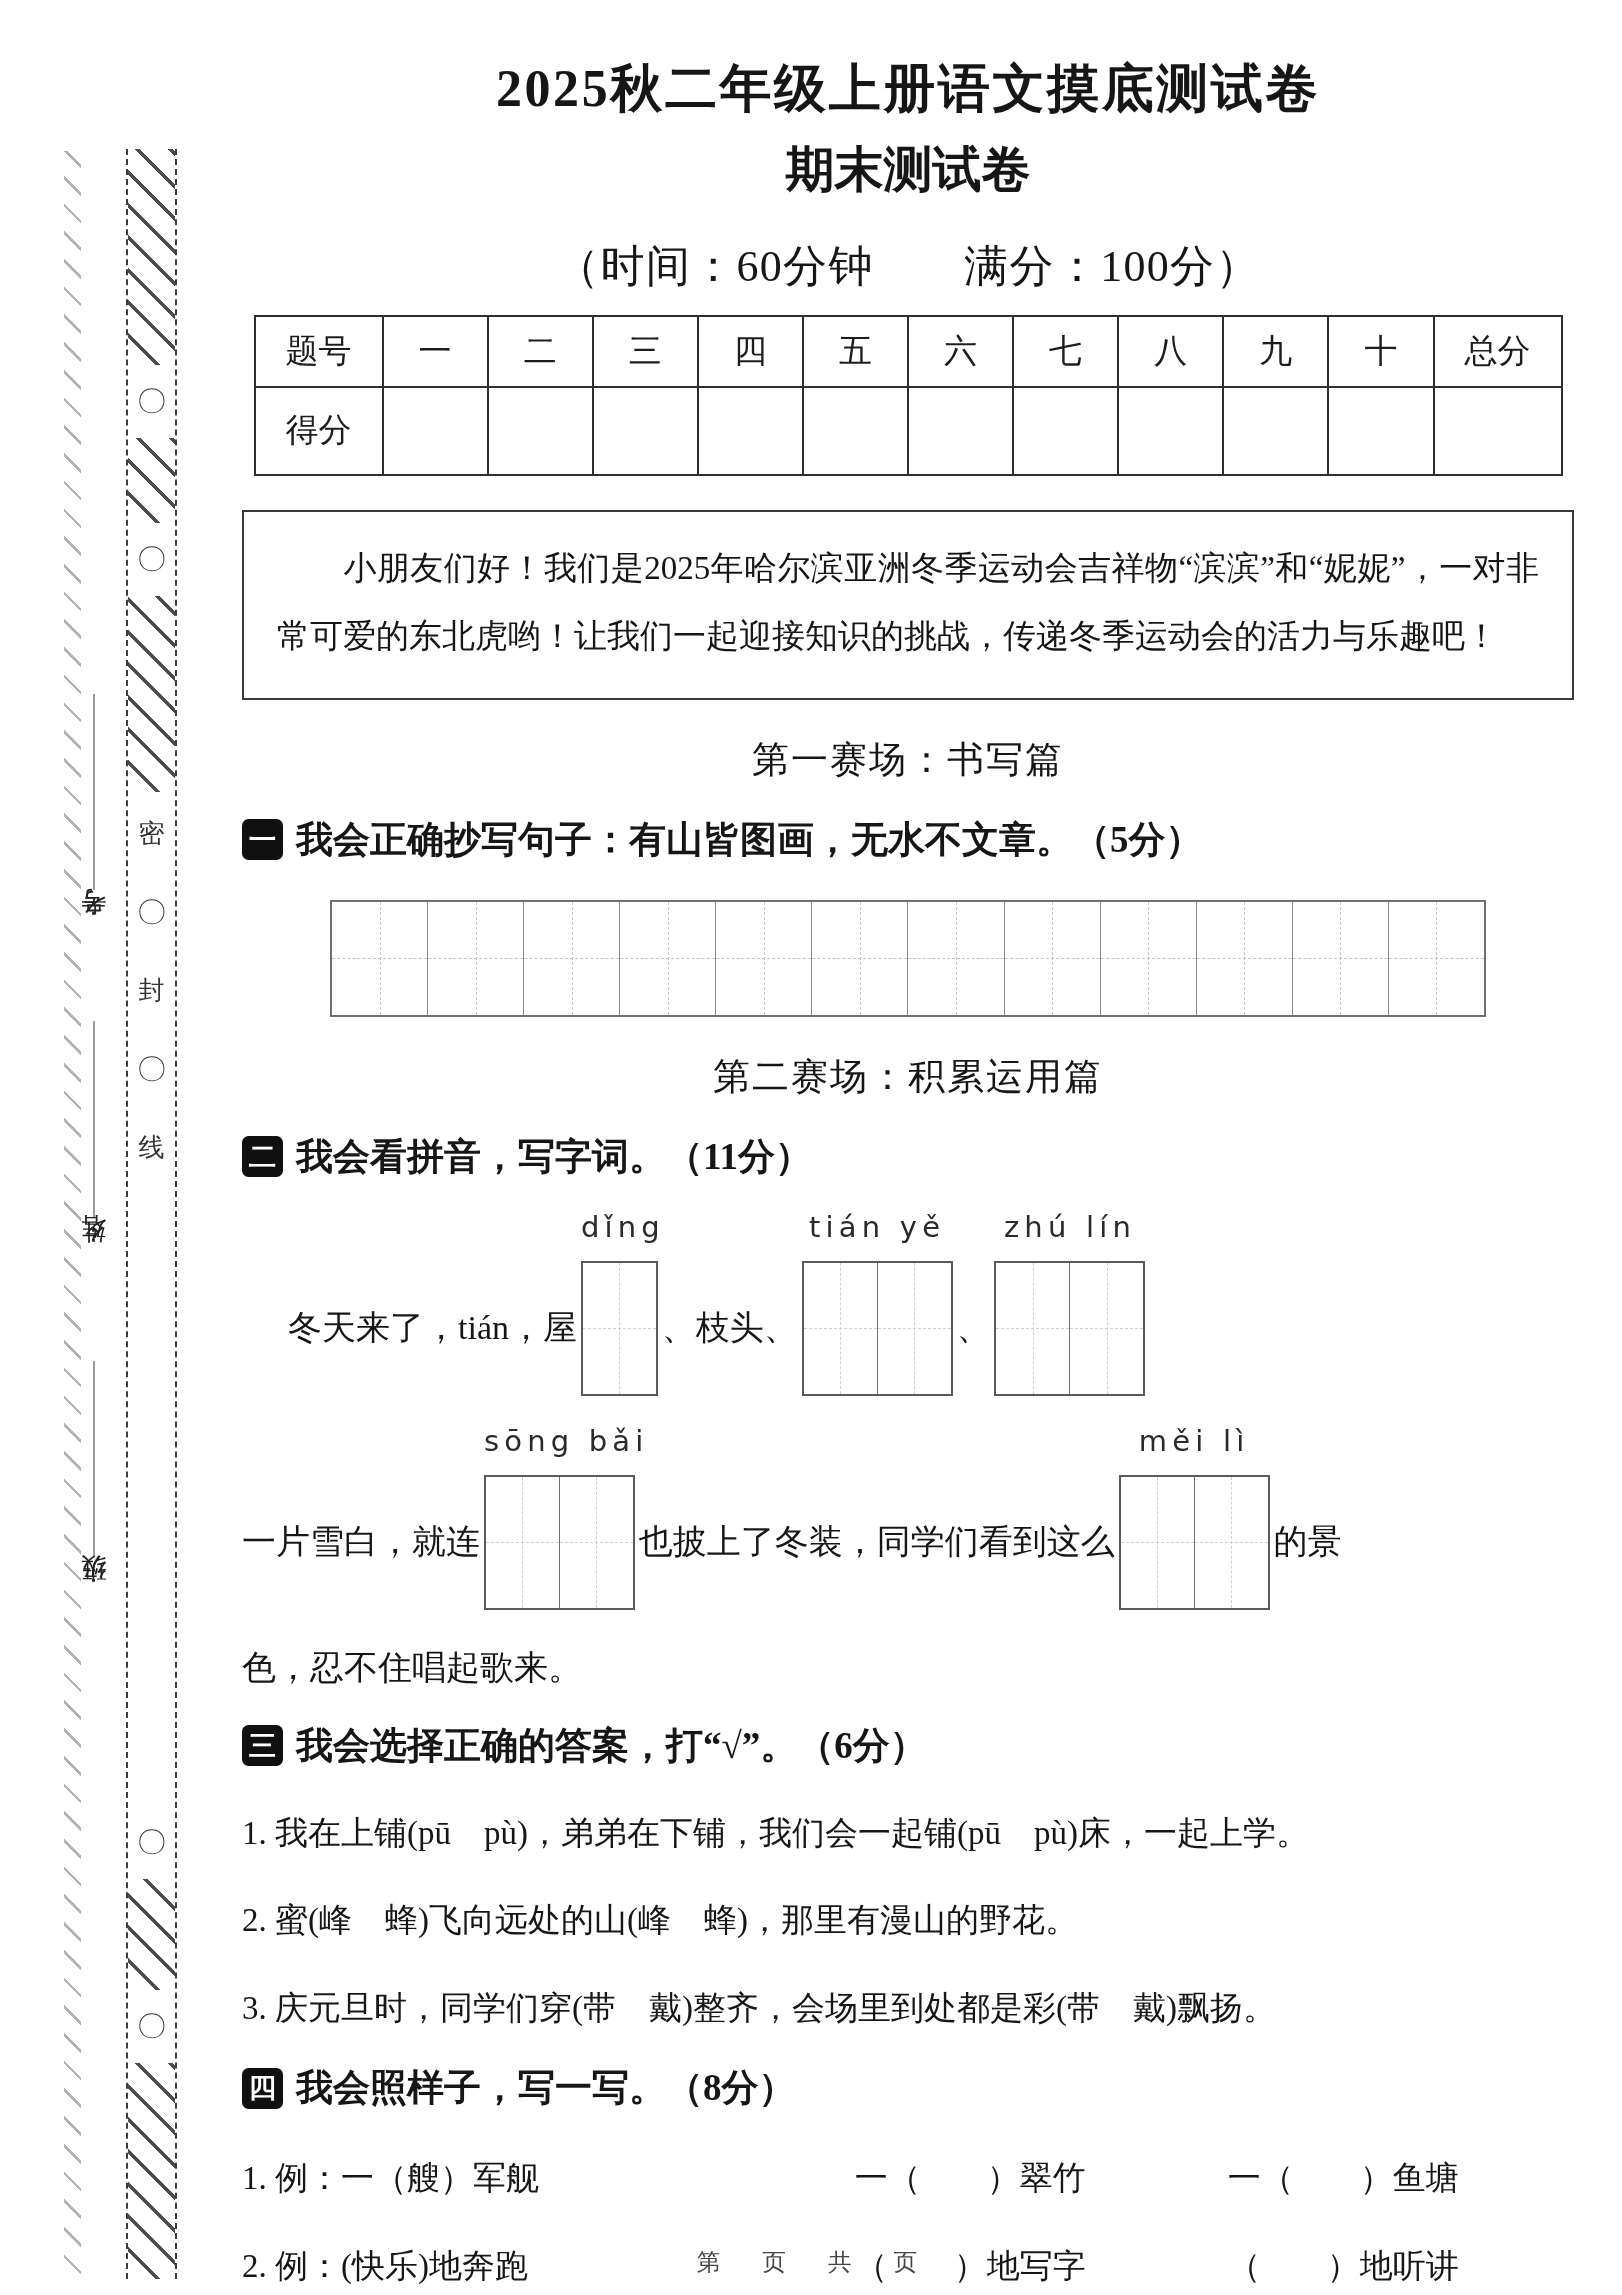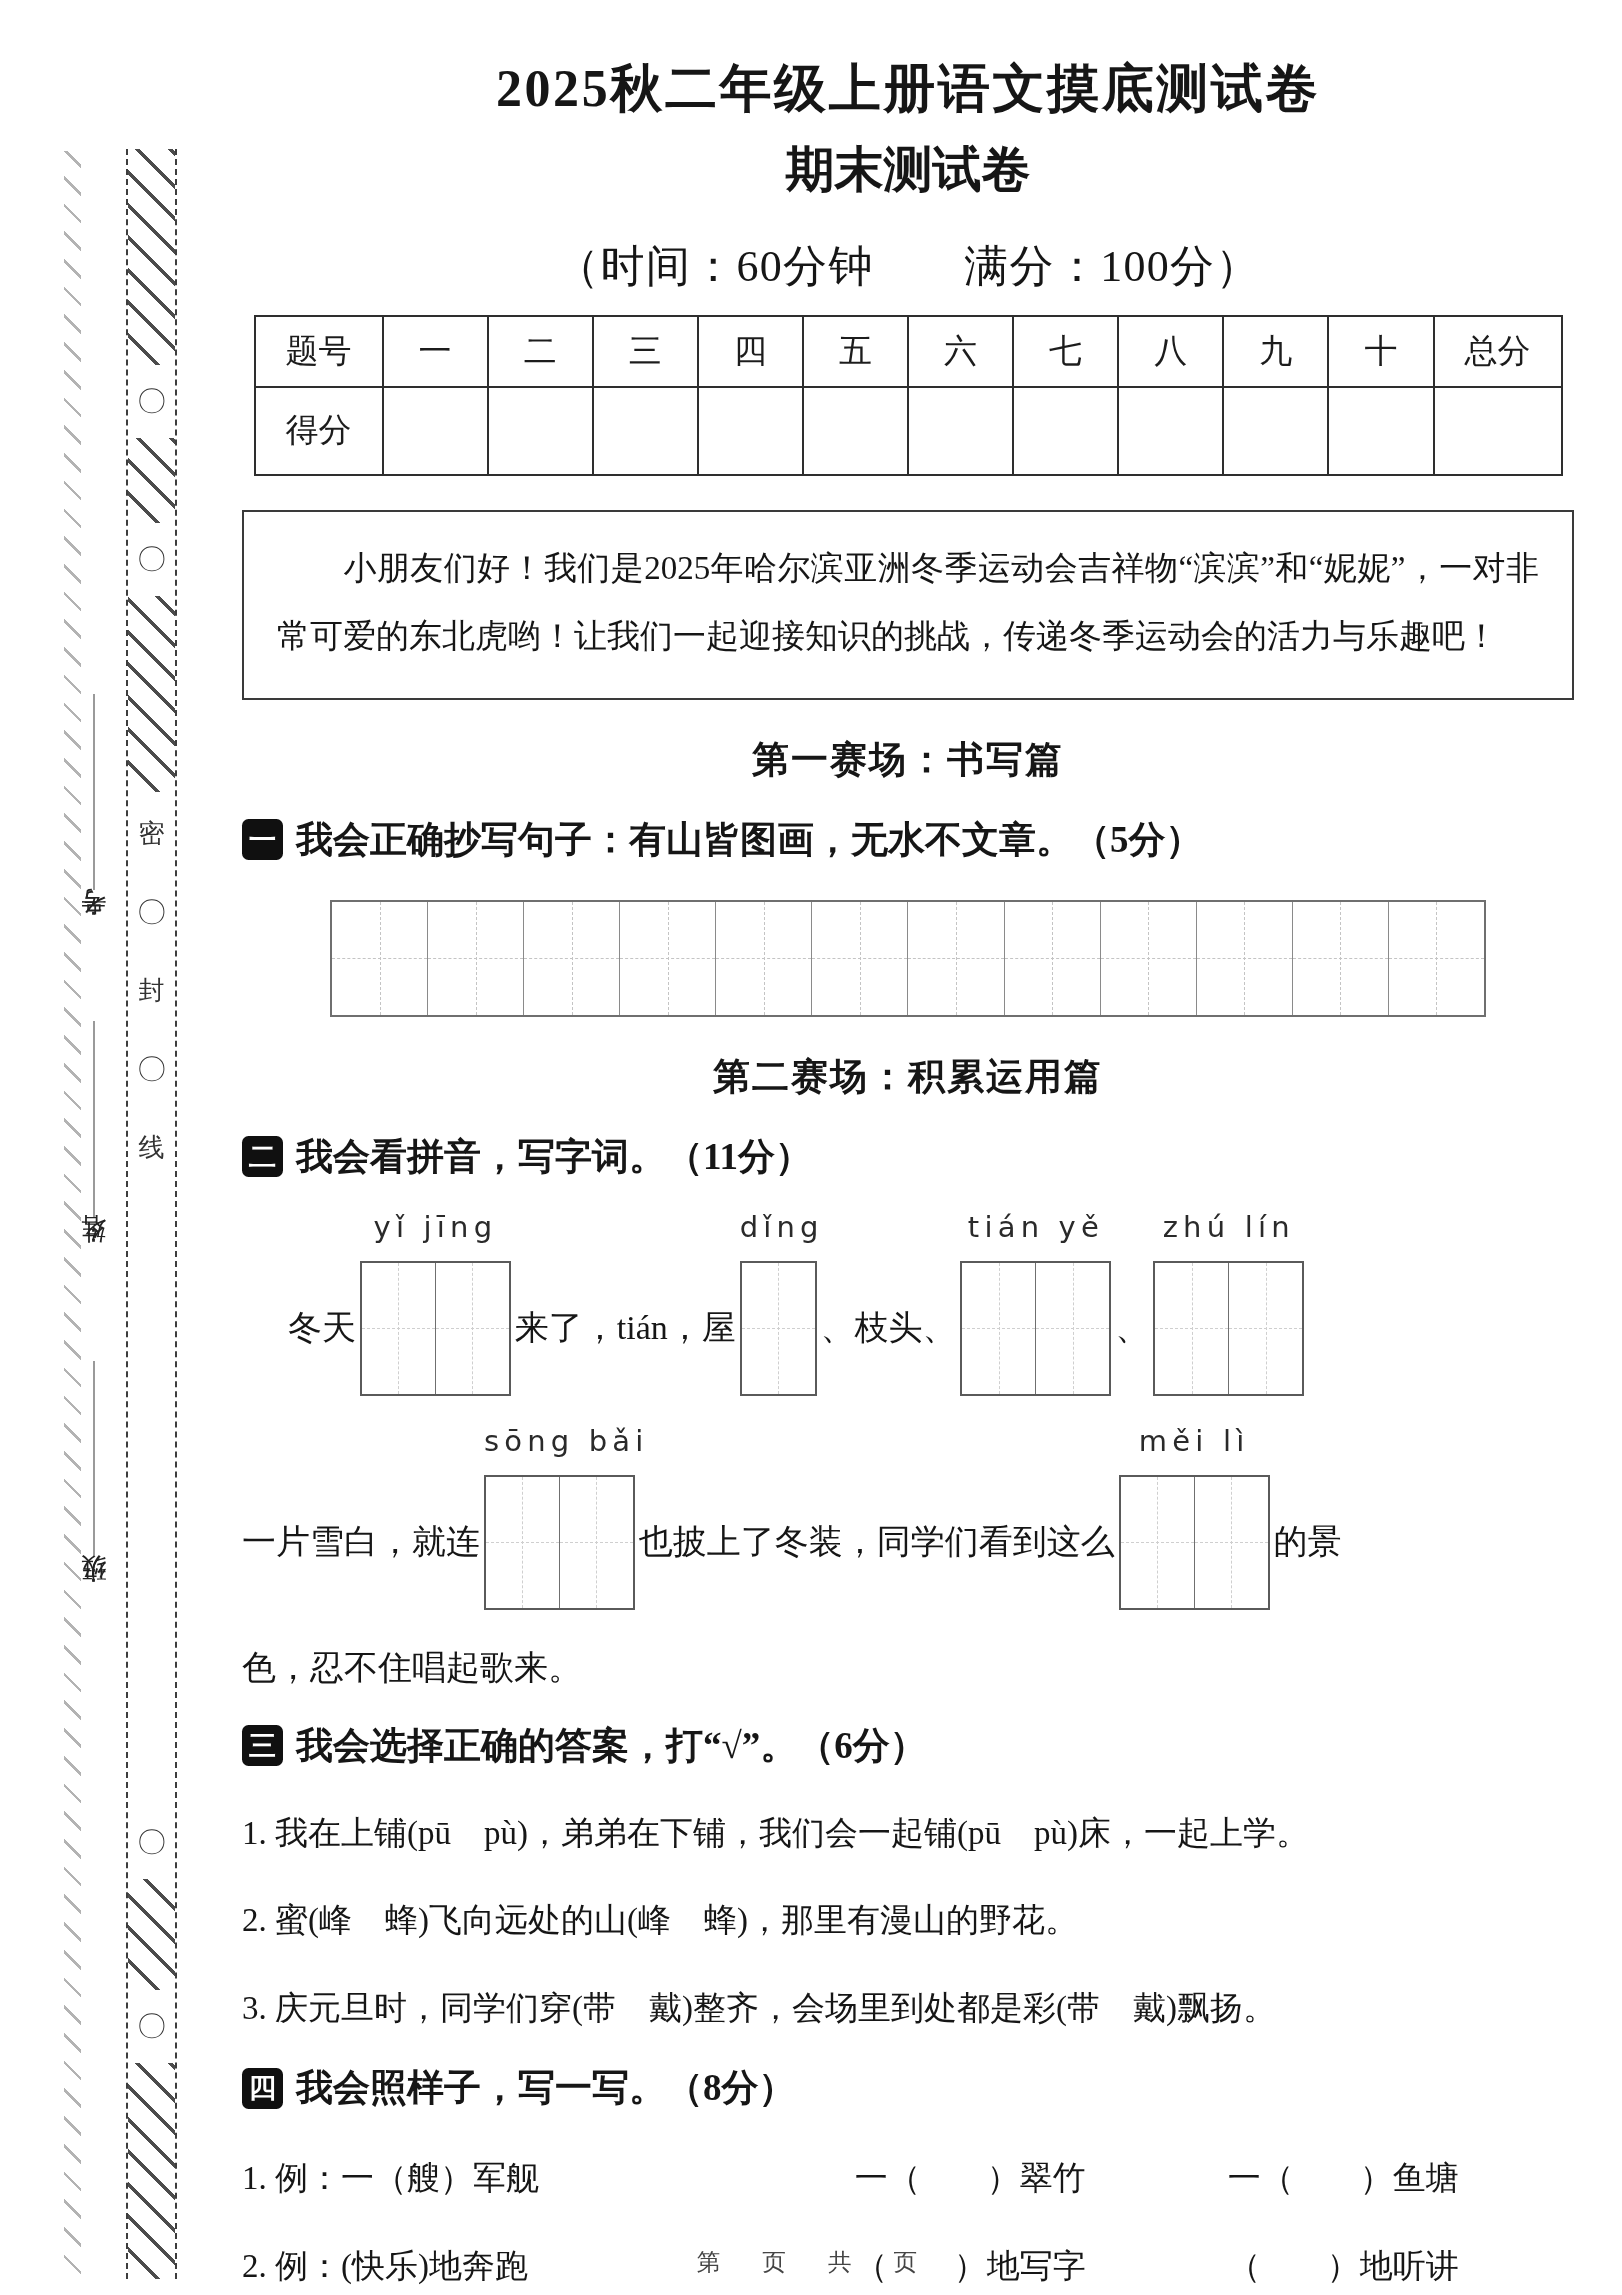--- a/index.html
+++ b/index.html
@@ -63,21 +63,21 @@
   table.score tr.r2 td{height:84px;}
   td.wide{width:124px;}
 
   
   .greeting{
     border:2.6px solid #3a3a3a;margin-top:34px;padding:23.6px 33px 27.5px 33px;
     font-size:33px;line-height:2.05;text-align:justify;
   }
   .greeting .indent{display:inline-block;width:2em;}
 
-  .stage-head{text-align:center;font-size:37px;font-weight:bold;margin-top:35px;letter-spacing:2px;}
+  .stage-head{text-align:center;font-size:37px;font-weight:normal;margin-top:35px;letter-spacing:2px;}
 
   .q-head{display:flex;align-items:center;margin-top:30px;font-size:37px;font-weight:bold;}
   .q-badge{
     flex:0 0 auto;width:41px;height:41px;background:#101010;color:#fff;
     border-radius:6.5px;display:flex;align-items:center;justify-content:center;
     font-size:27.5px;font-weight:bold;margin-right:13px;
   }
 
   
   .write-grid{
@@ -220,27 +220,20 @@
 
     <div class="stage-head">第二赛场：积累运用篇</div>
 
     <div class="q-head">
       <span class="q-badge">二</span>
       <span>我会看拼音，写字词。（11分）</span>
     </div>
 
     <div class="py-row" style="padding-left:46px;">
       <span>冬天</span>
-      <span class="py-wrap">
-        <span class="py-label">yǐ jīng</span>
-        <span class="py-box">
-            <span class="py-cell"></span>
-            <span class="py-cell"></span>
-          </span>
-      </span>
       <span>来了，tián，屋</span>
       <span class="py-wrap">
         <span class="py-label">dǐng</span>
         <span class="py-box">
             <span class="py-cell"></span>
           </span>
       </span>
       <span>、枝头、</span>
       <span class="py-wrap">
         <span class="py-label">tián yě</span>

